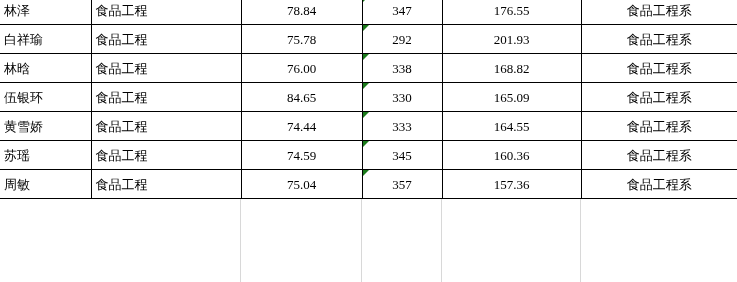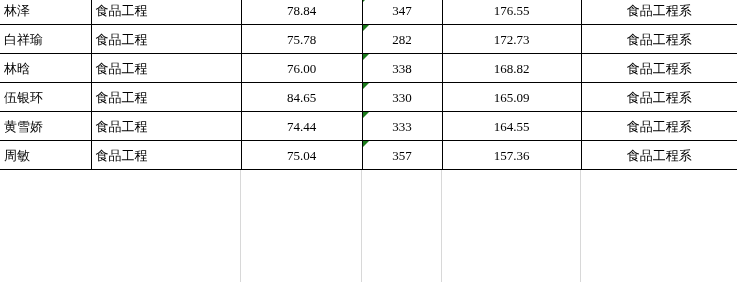--- a/index.html
+++ b/index.html
@@ -113,22 +113,22 @@
           <td class="col-major"><span>食品工程</span></td>
           <td class="col-score"><span>78.84</span></td>
           <td class="col-points"><span class="err-flag" style="border-top-color: rgb(26, 122, 26);"></span><span>347</span></td>
           <td class="col-total"><span>176.55</span></td>
           <td class="col-dept col-dept-tail"><span>食品工程系</span></td>
         </tr>
         <tr>
           <td class="col-name col-name"><span>白祥瑜</span></td>
           <td class="col-major"><span>食品工程</span></td>
           <td class="col-score"><span>75.78</span></td>
-          <td class="col-points"><span class="err-flag" style="border-top-color: rgb(26, 122, 26);"></span><span>282</span></td>
-          <td class="col-total"><span>172.73</span></td>
+          <td class="col-points"><span class="err-flag" style="border-top-color: rgb(26, 122, 26);"></span><span>292</span></td>
+          <td class="col-total"><span>201.93</span></td>
           <td class="col-dept col-dept-tail"><span>食品工程系</span></td>
         </tr>
         <tr>
           <td class="col-name col-name"><span>林晗</span></td>
           <td class="col-major"><span>食品工程</span></td>
           <td class="col-score"><span>76.00</span></td>
           <td class="col-points"><span class="err-flag" style="border-top-color: rgb(26, 122, 26);"></span><span>338</span></td>
           <td class="col-total"><span>168.82</span></td>
           <td class="col-dept col-dept-tail"><span>食品工程系</span></td>
         </tr>
@@ -142,20 +142,28 @@
         </tr>
         <tr>
           <td class="col-name col-name"><span>黄雪娇</span></td>
           <td class="col-major"><span>食品工程</span></td>
           <td class="col-score"><span>74.44</span></td>
           <td class="col-points"><span class="err-flag" style="border-top-color: rgb(26, 122, 26);"></span><span>333</span></td>
           <td class="col-total"><span>164.55</span></td>
           <td class="col-dept col-dept-tail"><span>食品工程系</span></td>
         </tr>
         <tr>
+          <td class="col-name col-name"><span>苏瑶</span></td>
+          <td class="col-major"><span>食品工程</span></td>
+          <td class="col-score"><span>74.59</span></td>
+          <td class="col-points"><span class="err-flag" style="border-top-color: rgb(26, 122, 26);"></span><span>345</span></td>
+          <td class="col-total"><span>160.36</span></td>
+          <td class="col-dept col-dept-tail"><span>食品工程系</span></td>
+        </tr>
+        <tr>
           <td class="col-name col-name"><span>周敏</span></td>
           <td class="col-major"><span>食品工程</span></td>
           <td class="col-score"><span>75.04</span></td>
           <td class="col-points"><span class="err-flag" style="border-top-color: rgb(26, 122, 26);"></span><span>357</span></td>
           <td class="col-total"><span>157.36</span></td>
           <td class="col-dept col-dept-tail"><span>食品工程系</span></td>
         </tr>
       </tbody>
   </table>
 

